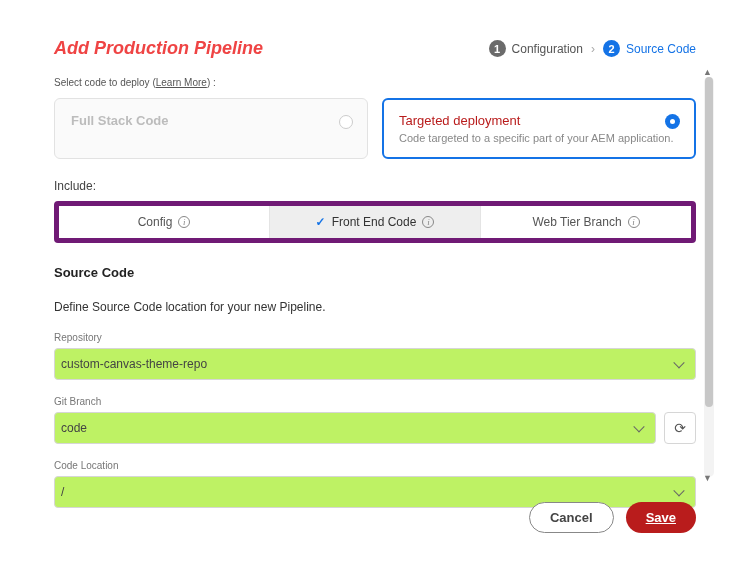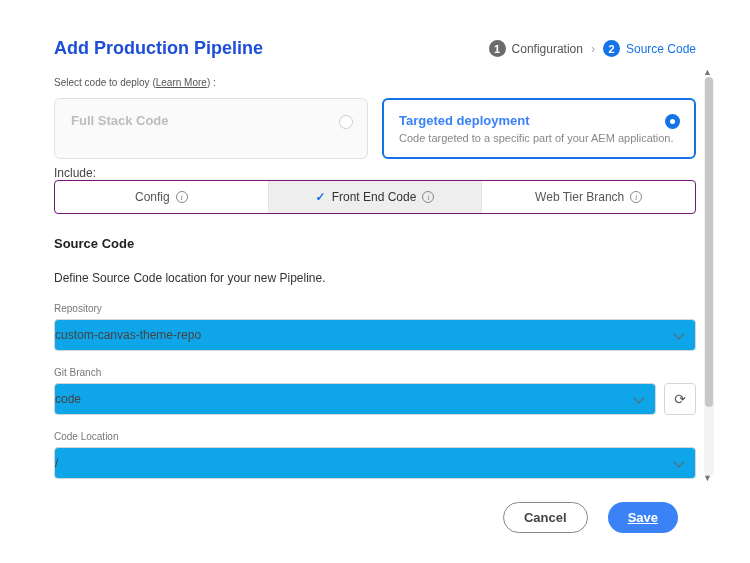--- a/index.html
+++ b/index.html
@@ -17,21 +17,22 @@
   }
   .header-row {
     display: flex;
     justify-content: space-between;
     align-items: center;
     margin-bottom: 18px;
   }
   .title {
     font-size: 18px;
     font-weight: 600;
-    color: #1d4ed8;
+    color: #ef4444;
+    font-style: italic;
   }
   .stepper {
     display: flex;
     align-items: center;
     gap: 8px;
     font-size: 12px;
   }
   .step {
     display: flex;
     align-items: center;
@@ -61,21 +62,21 @@
     color: #555;
     margin-bottom: 10px;
   }
   .select-label a {
     color: #555;
     text-decoration: underline;
   }
   .card-row {
     display: flex;
     gap: 14px;
-    margin-bottom: 7px;
+    margin-bottom: 20px;
   }
   .card {
     flex: 1;
     border: 1px solid #e2e2e2;
     border-radius: 6px;
     background: #fafafa;
     padding: 14px 16px;
     position: relative;
   }
   .card.disabled .card-title { color: #bcbcbc; font-weight: 600; font-size: 13px; }
@@ -88,21 +89,21 @@
     height: 14px;
     border: 1.5px solid #ccc;
     border-radius: 50%;
     background: #fff;
   }
   .card.selected {
     border: 2px solid #1473e6;
     background: #fff;
     padding: 13px 15px;
   }
-  .card.selected .card-title { color: #3b82f6; font-weight: 700; font-size: 13px;}
+  .card.selected .card-title { color: #b91c1c; font-weight: 400; font-size: 13px;}
   .card.selected .card-desc { color: #888; font-size: 11px; margin-top: 4px;}
   .card.selected .radio-sel {
     position: absolute;
     right: 14px;
     top: 14px;
     width: 15px;
     height: 15px;
     border-radius: 50%;
     background: #1473e6;
     display: inline-flex;
@@ -112,25 +113,25 @@
   .card.selected .radio-sel::after {
     content: "";
     width: 5px;
     height: 5px;
     background: #fff;
     border-radius: 50%;
   }
   .section-label {
     font-size: 12px;
     color: #444;
-    margin-bottom: 0;
+    margin-bottom: 8px;
   }
   .seg-row {
     display: flex;
-    border: 1px solid #701a75;
+    border: 5px solid #701a75;
     border-radius: 4px;
     overflow: hidden;
     margin-bottom: 22px;
   }
   .seg {
     flex: 1;
     text-align: center;
     padding: 9px 4px;
     font-size: 12px;
     color: #555;
@@ -179,22 +180,22 @@
   .field-row {
     display: flex;
     gap: 8px;
     align-items: stretch;
     margin-bottom: 16px;
   }
   .select {
     flex: 1;
     border: 1px solid #d6d6d6;
     border-radius: 4px;
-    background: #0ea5e9;
-    padding: 8px 30px 8px 0;
+    background: #bef264;
+    padding: 8px 30px 8px 6px;
     font-size: 12px;
     color: #444;
     position: relative;
   }
   .select::after {
     content: "";
     position: absolute;
     right: 12px;
     top: 50%;
     width: 7px;
@@ -236,40 +237,40 @@
     position: absolute;
     right: -16px;
     color: #777;
     font-size: 9px;
   }
   .arrow-up { top: -10px; }
   .arrow-down { top: 396px; }
   .footer {
     position: absolute;
     bottom: 30px;
-    right: 72px;
-    display: flex;
-    gap: 20px;
+    right: 54px;
+    display: flex;
+    gap: 12px;
     margin-top: 28px;
   }
   .btn {
     border-radius: 16px;
     padding: 7px 20px;
     font-size: 13px;
     font-weight: 600;
     border: none;
     cursor: pointer;
   }
   .btn-cancel {
     background: #fff;
     border: 1.5px solid #888;
     color: #444;
   }
   .btn-save {
-    background: #3b82f6;
+    background: #b91c1c;
     color: #fff;
     text-decoration: underline;
   }
 </style>
 </head>
 <body>
 
 <div class="page">
   <div class="header-row">
     <div class="title">Add Production Pipeline</div>

